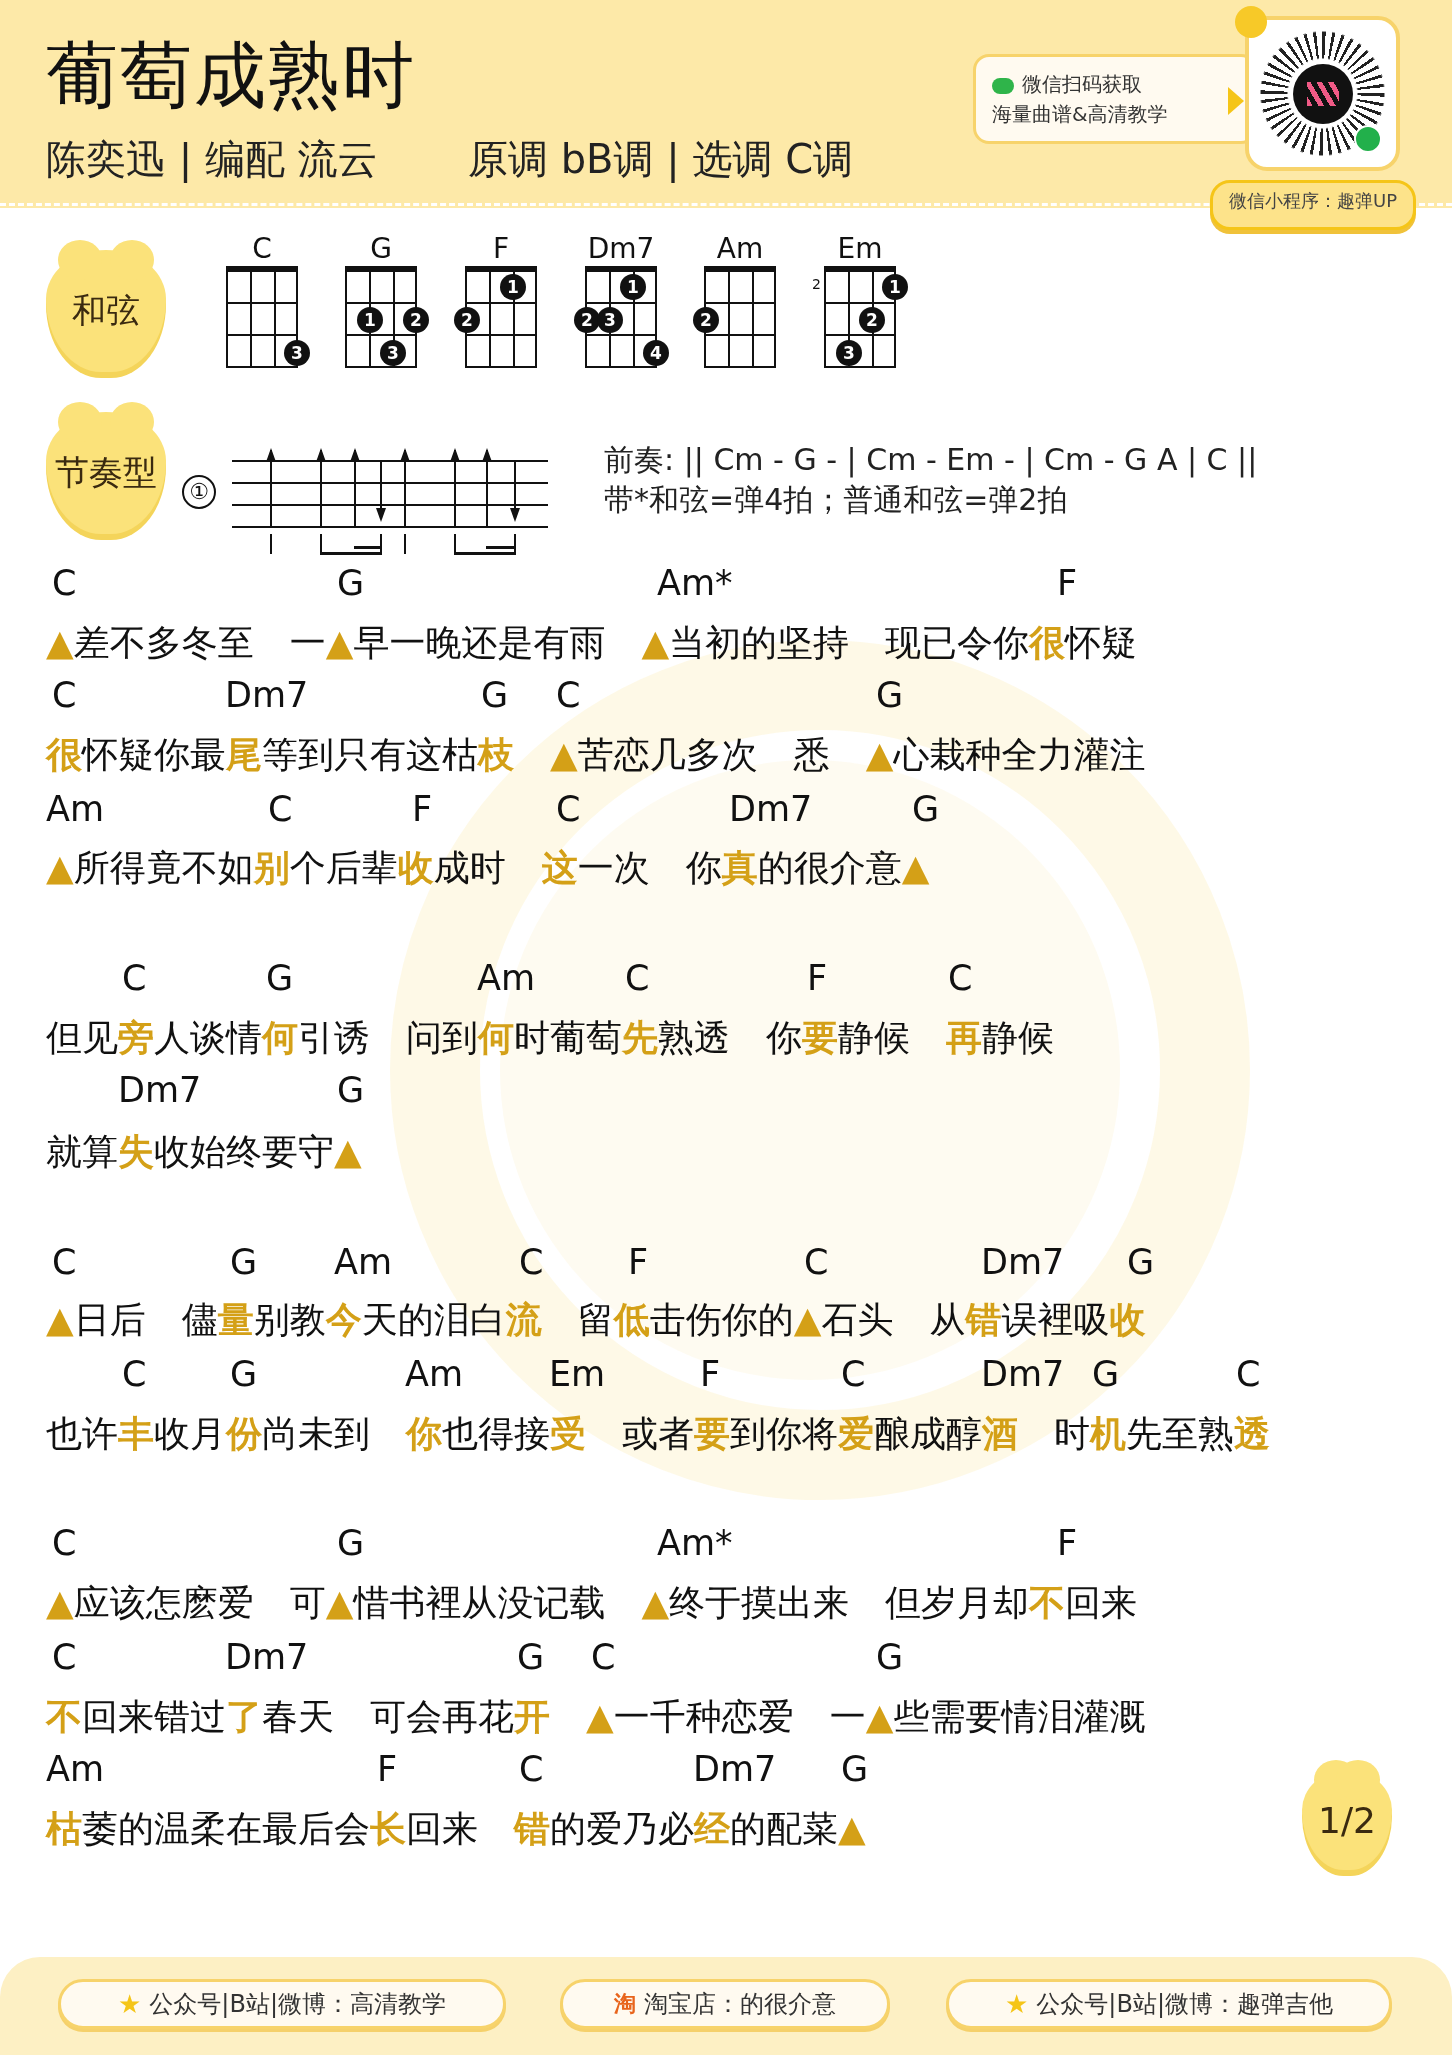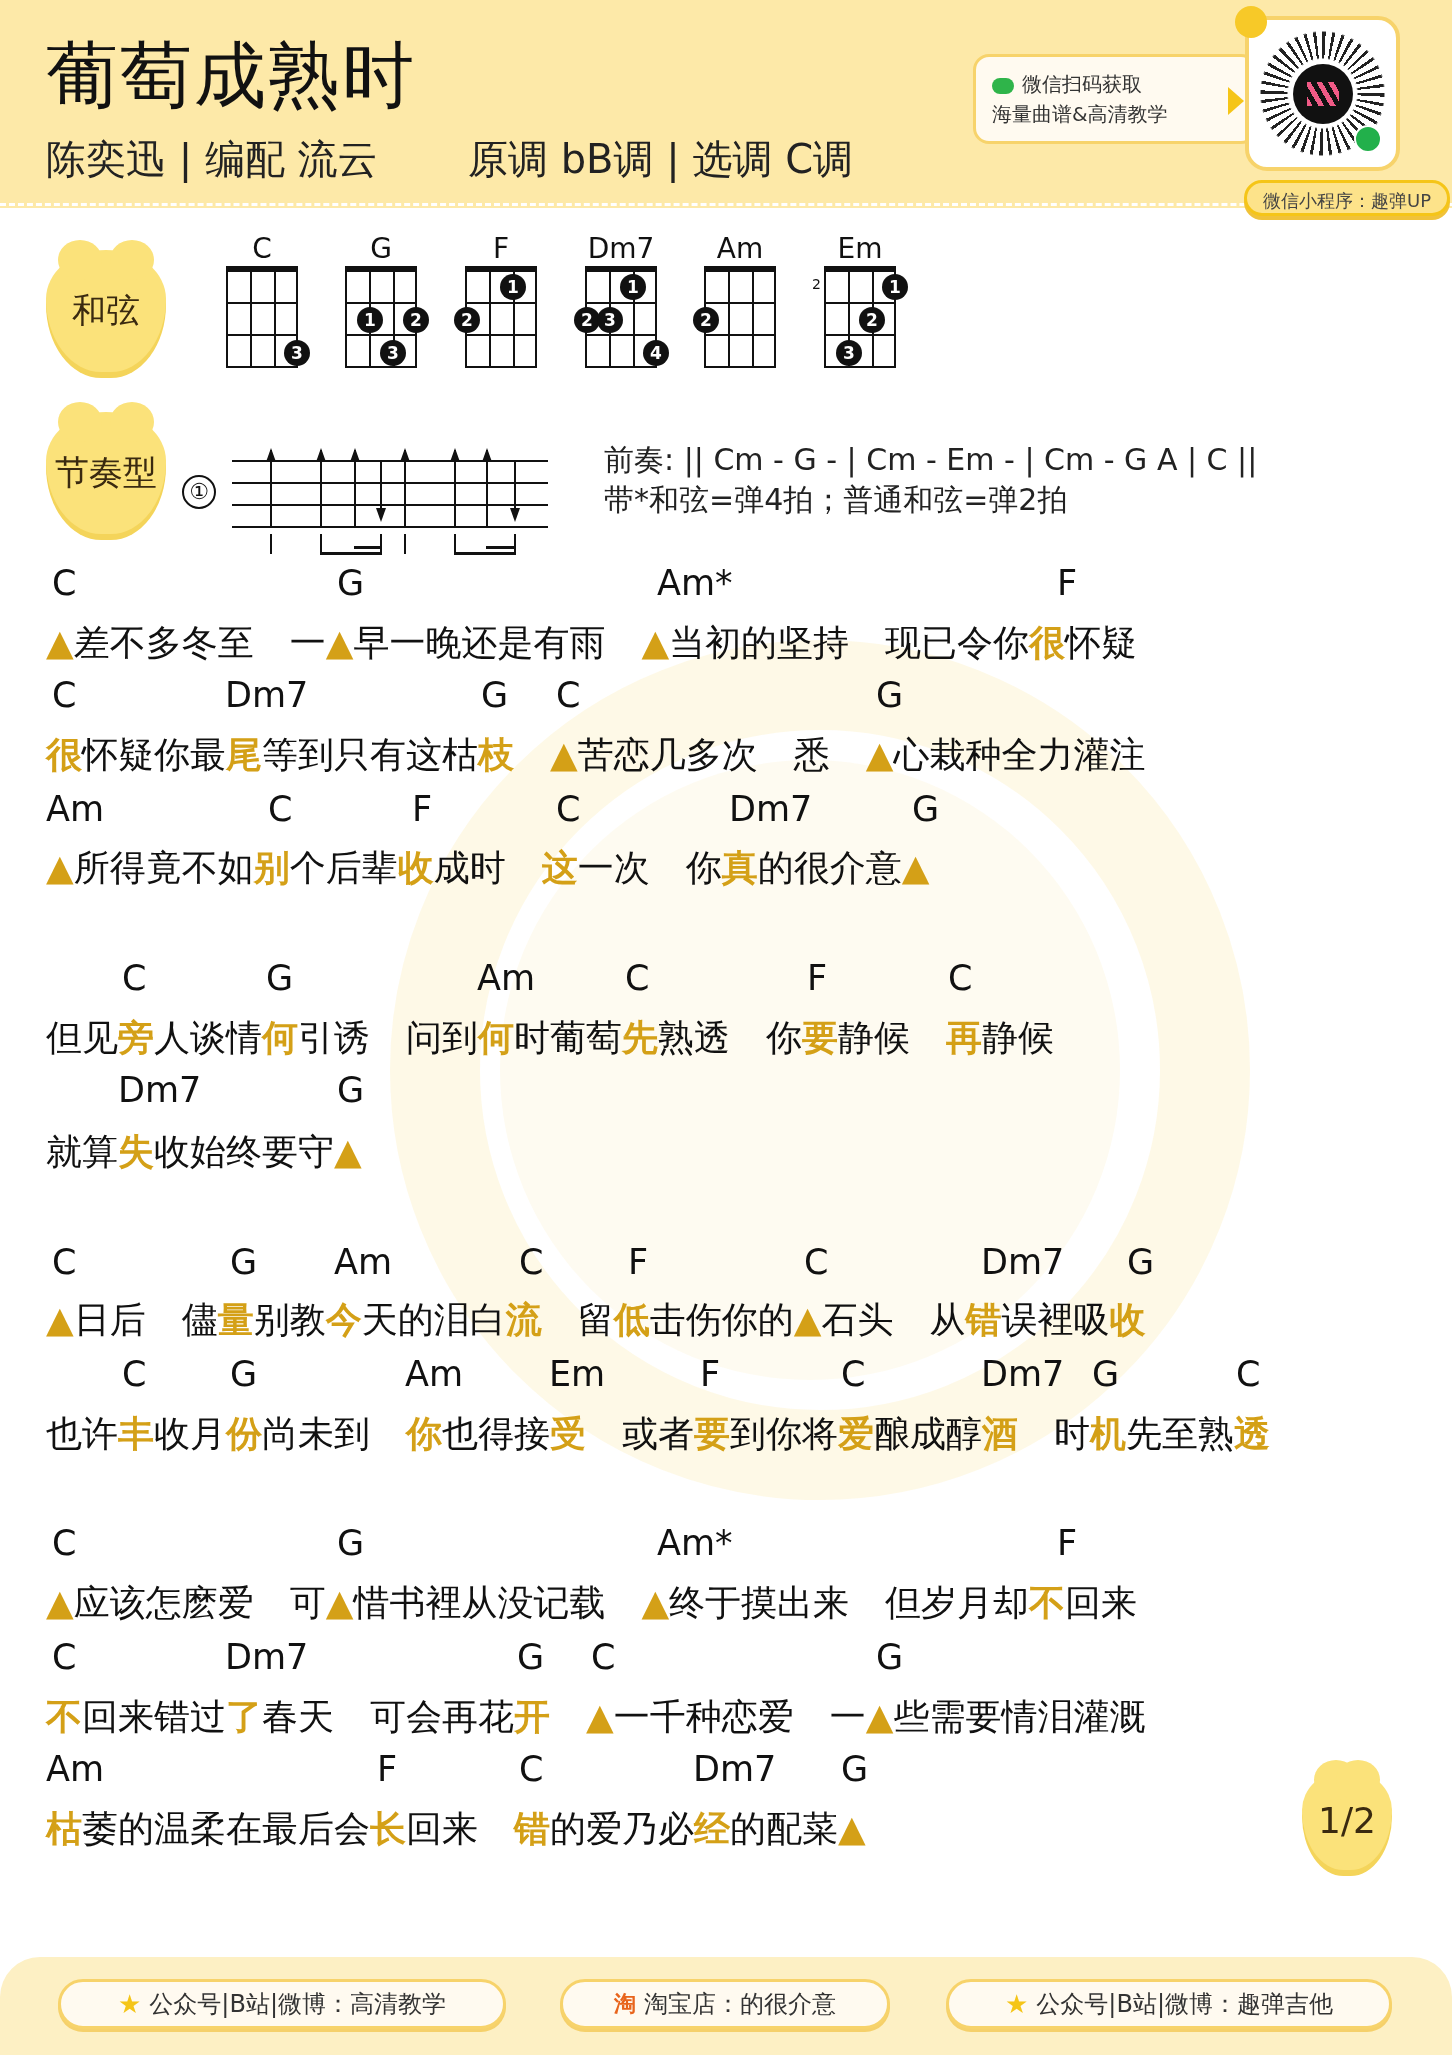--- a/index.html
+++ b/index.html
@@ -10,21 +10,21 @@
 .sub{position:absolute;top:132px;font-size:40px;color:#222}
 .wx-box{position:absolute;left:973px;top:54px;width:284px;height:90px;background:#fffaf0;border:3px solid #f7d36b;border-radius:16px;padding:12px 0 0 16px;font-size:20px;color:#333;line-height:30px}
 .wx-box .arrow{position:absolute;right:10px;top:30px;width:0;height:0;border-top:14px solid transparent;border-bottom:14px solid transparent;border-left:16px solid #f5c518}
 .wx-icon{display:inline-block;width:22px;height:16px;background:#2fb44a;border-radius:10px;margin-right:8px;vertical-align:middle}
 .qr{position:absolute;left:1245px;top:16px;width:155px;height:155px;background:#fff;border:4px solid #f7d36b;border-radius:22px}
 .qr .blob{position:absolute;left:-14px;top:-14px;width:32px;height:32px;border-radius:50%;background:#f7c928}
 .qr .center{position:absolute;left:44px;top:44px;width:60px;height:60px;border-radius:50%;background:#111}
 .qr .center::after{content:"";position:absolute;left:14px;top:18px;width:32px;height:24px;background:repeating-linear-gradient(60deg,#f05a86 0 5px,transparent 5px 10px)}
 .qr .mp{position:absolute;right:14px;bottom:14px;width:28px;height:28px;border-radius:50%;background:#22b04b;border:2px solid #fff}
 .qr .dots{position:absolute;inset:10px;border-radius:50%;background:radial-gradient(circle,transparent 45%,rgba(0,0,0,.0) 46%),repeating-conic-gradient(#222 0 3deg,transparent 3deg 9deg);-webkit-mask:radial-gradient(circle,transparent 38%,#000 40%,#000 68%,transparent 70%);mask:radial-gradient(circle,transparent 38%,#000 40%,#000 68%,transparent 70%)}
-.mini{position:absolute;left:1244px;top:180px;width:206px;height:36px;background:#fde38a;border:3px solid #f5c518;border-radius:20px;font-size:18px;color:#444;text-align:center;line-height:36px;box-shadow:0 4px 0 #f0c23a}
+.mini{position:absolute;left:1210px;top:180px;width:206px;height:50px;background:#fde38a;border:3px solid #f5c518;border-radius:20px;font-size:18px;color:#444;text-align:center;line-height:36px;box-shadow:0 4px 0 #f0c23a}
 .badge{position:absolute;width:120px;height:122px;background:#fbe27a;border-radius:50% 50% 46% 46%/40% 40% 60% 60%;display:flex;align-items:center;justify-content:center;font-size:34px;color:#3a2a10;box-shadow:0 6px 0 #f4d45a}
 .badge::before,.badge::after{content:"";position:absolute;top:-10px;width:44px;height:40px;background:#fbe27a;border-radius:50%}
 .badge::before{left:12px}.badge::after{right:12px}
 .badge span{position:relative;z-index:1}
 .chord{position:absolute;top:0}
 .chord .name{position:absolute;left:0;width:72px;top:-4px;text-align:center;font-size:28px}
 .fret{position:absolute;left:0;top:30px;width:72px;height:102px;border:2px solid #111;border-top:6px solid #111}
 .fret .v{position:absolute;top:0;bottom:0;width:2px;background:#111}
 .fret .h{position:absolute;left:0;right:0;height:2px;background:#111}
 .dot{position:absolute;width:26px;height:26px;border-radius:50%;background:#111;color:#fff;font-size:17px;font-weight:bold;display:flex;align-items:center;justify-content:center}

